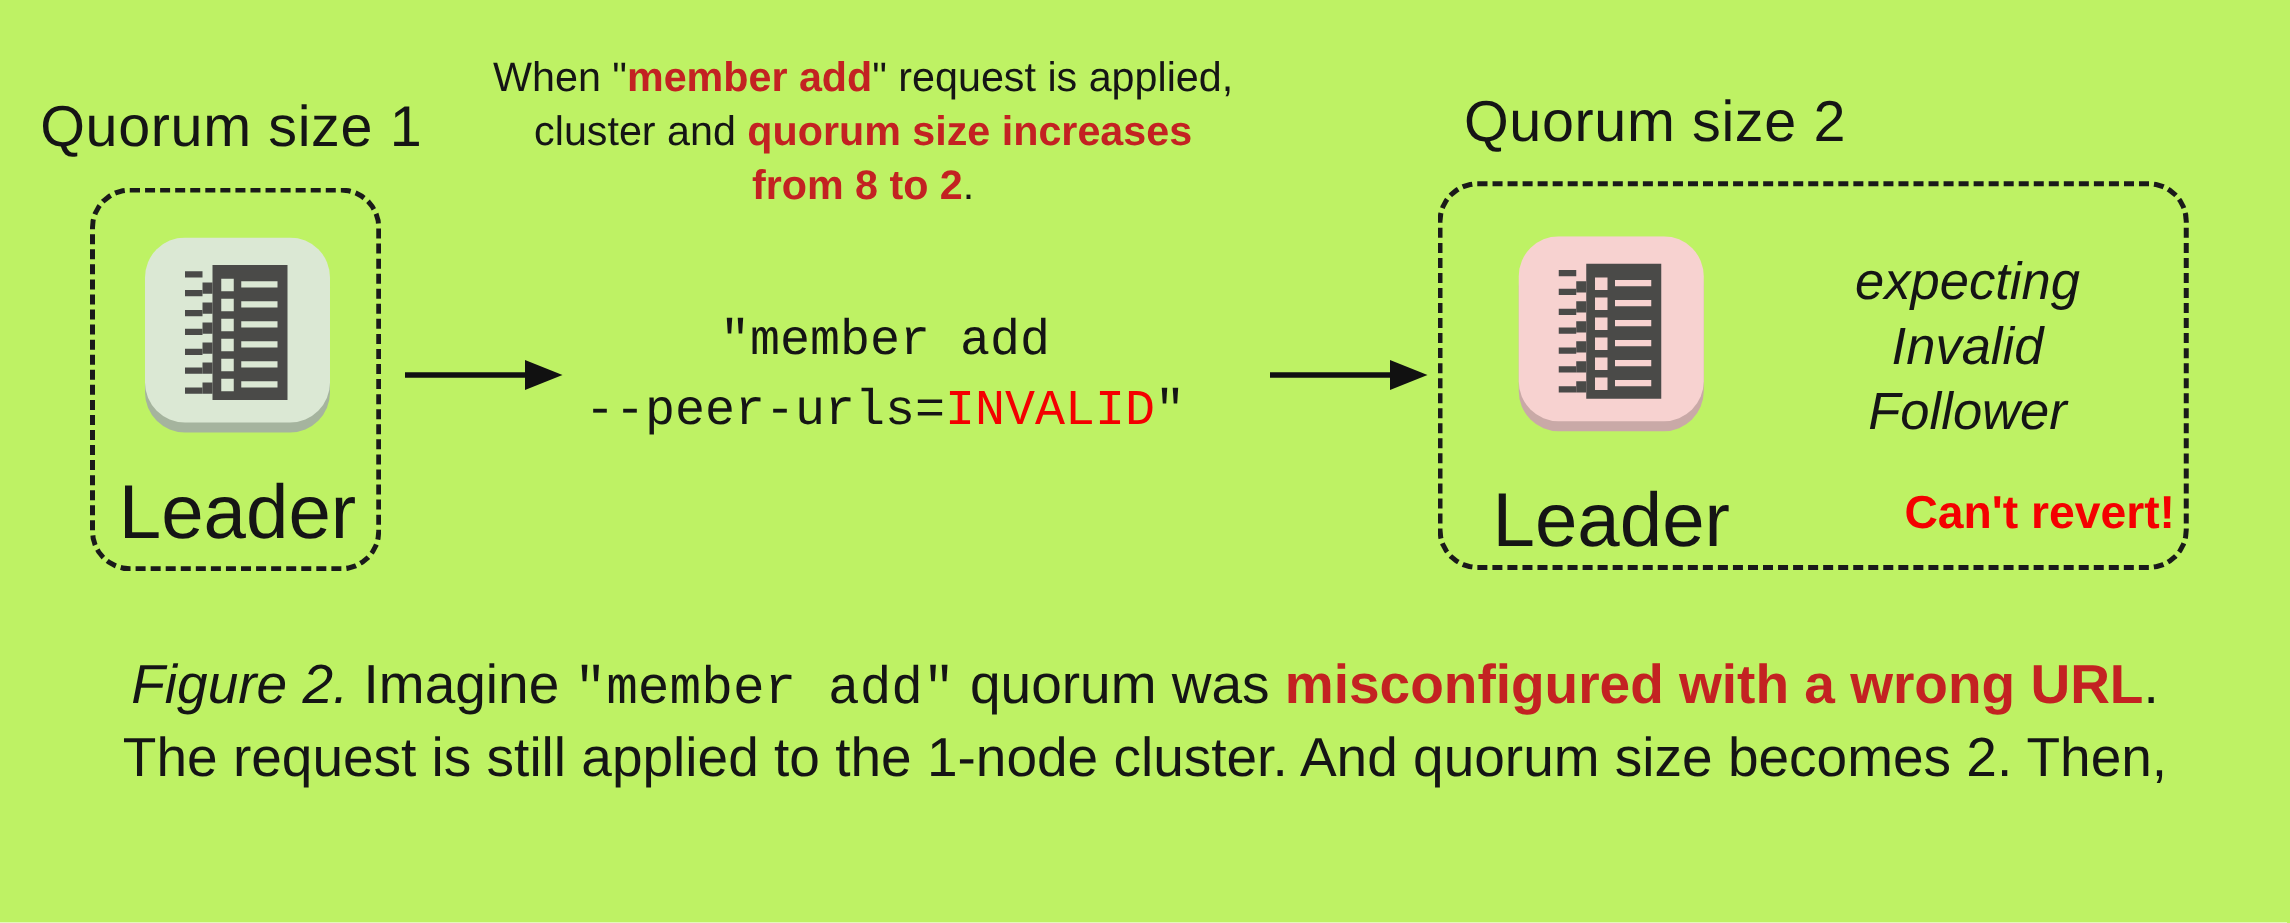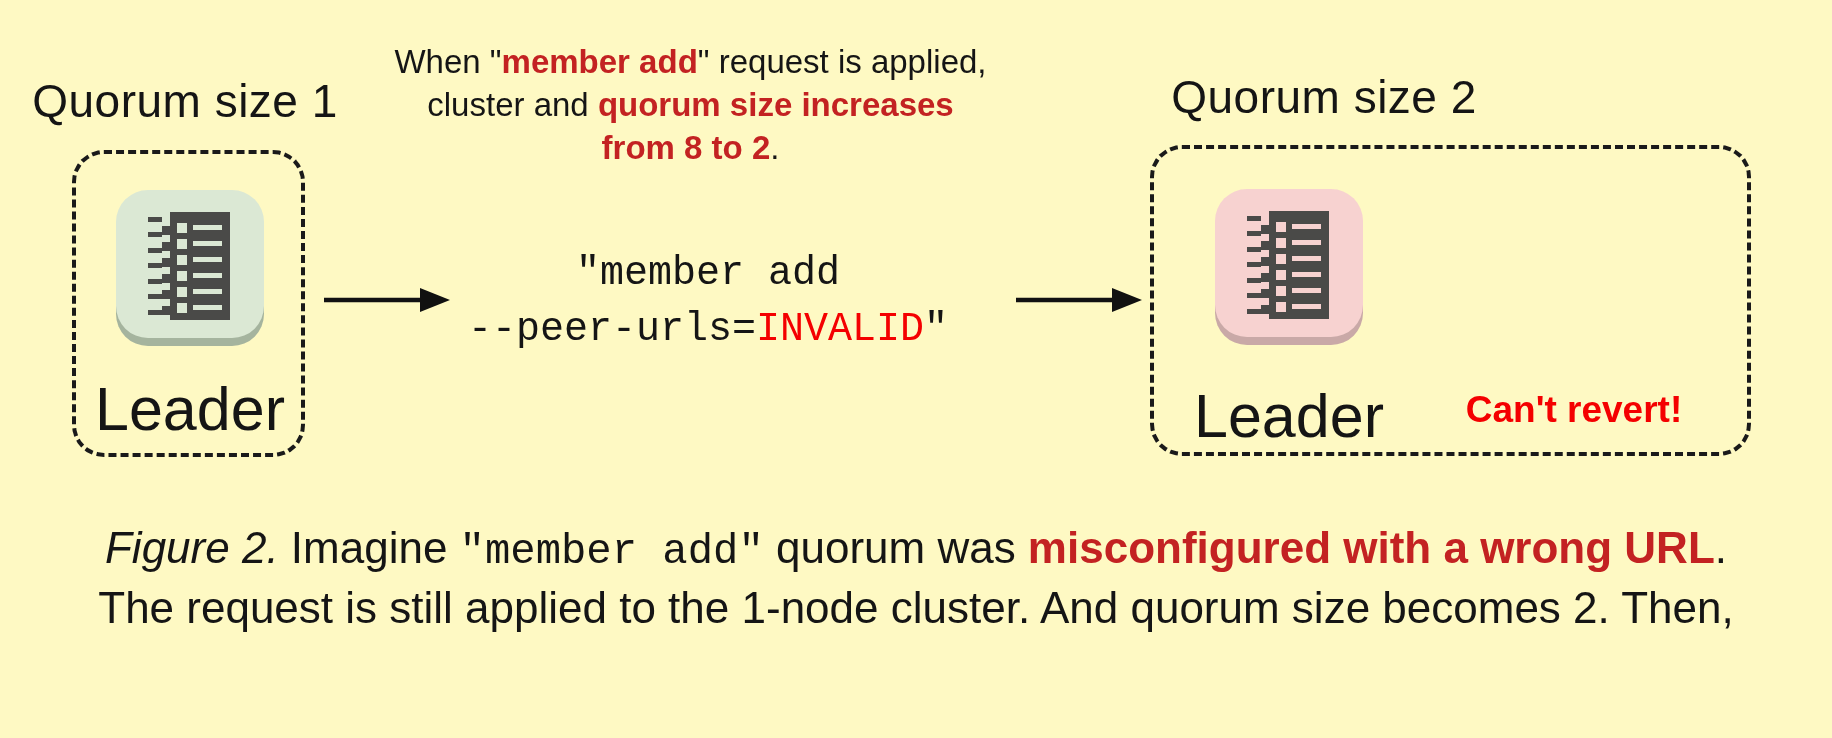--- a/index.html
+++ b/index.html
@@ -7,21 +7,21 @@
     --red-dark:#c32222;
     --red-bright:#f40000;
     --icon-dark:#4a4a48;
     --green-bg:#dbe8d4;
     --green-shadow:#a5b49e;
     --pink-bg:#f7d2d0;
     --pink-shadow:#c9a9a7;
   }
   html,body{margin:0;padding:0;background:#ffffff;}
   .stage{
-    position:relative;width:1832px;height:738px;background:#fef9c3;
+    position:relative;width:1832px;height:738px;background:#bef264;
     font-family:"Liberation Sans",sans-serif;color:var(--ink);overflow:hidden;
   }
   .cluster-title{
     position:absolute;font-size:46px;letter-spacing:0.5px;text-align:center;white-space:nowrap;
   }
   .title-left{left:25px;top:74px;width:320px;}
   .title-right{left:1084px;top:70px;width:480px;}
   .dashed-box{
     position:absolute;border:4.5px dashed #1a1a1a;border-radius:32px;box-sizing:border-box;
   }
@@ -50,22 +50,22 @@
   .command{
     position:absolute;left:408px;top:246px;width:600px;
     font-family:"Liberation Mono","DejaVu Sans Mono",monospace;
     font-size:40px;line-height:56px;text-align:center;white-space:nowrap;
   }
   .expecting{
     position:absolute;left:270px;top:50px;width:300px;
     font-size:42px;line-height:52px;font-style:italic;text-align:center;
   }
   .warning{
-    position:absolute;left:270px;top:240px;width:300px;
-    font-size:37px;font-weight:bold;color:var(--red-bright);text-align:center;white-space:nowrap;
+    position:absolute;left:286px;top:240px;width:300px;
+    font-size:37px;font-weight:bold;color:var(--red-bright);text-align:right;white-space:nowrap;
   }
   .caption{
     position:absolute;left:0;top:520px;width:1832px;
     font-size:44px;line-height:56px;text-align:center;
   }
   
   .sg-rb{color:var(--red-dark);font-weight:bold;}
   .sg-i{font-style:italic;}
   .sg-m{font-family:"Liberation Mono","DejaVu Sans Mono",monospace;font-size:0.96em;}
   .sg-mr{color:var(--red-bright);}
@@ -168,20 +168,25 @@
         <rect class="bg" x="78" y="35" width="29" height="5"></rect>
         <rect class="bg" x="78" y="51" width="29" height="5"></rect>
         <rect class="bg" x="78" y="67" width="29" height="5"></rect>
         <rect class="bg" x="78" y="83" width="29" height="5"></rect>
         <rect class="bg" x="78" y="99" width="29" height="5"></rect>
         <rect class="bg" x="78" y="115" width="29" height="5"></rect>
       </svg>
     </span>
     <div class="node-label label-right">Leader</div>
 
+    <div class="expecting">
+      <div>expecting</div>
+      <div>Invalid</div>
+      <div>Follower</div>
+    </div>
 
     <div class="warning">Can't revert!</div>
   </div>
 
   <div class="caption">
     <div><span class="sg-i">Figure 2.</span><span> Imagine </span><span class="sg-m">"member add"</span><span> quorum was </span><span class="sg-rb">misconfigured with a wrong URL</span><span>.</span></div>
     <div><span>The request is still applied to the 1-node cluster. And quorum size becomes 2. Then,</span></div>
   </div>
 
 </div>

